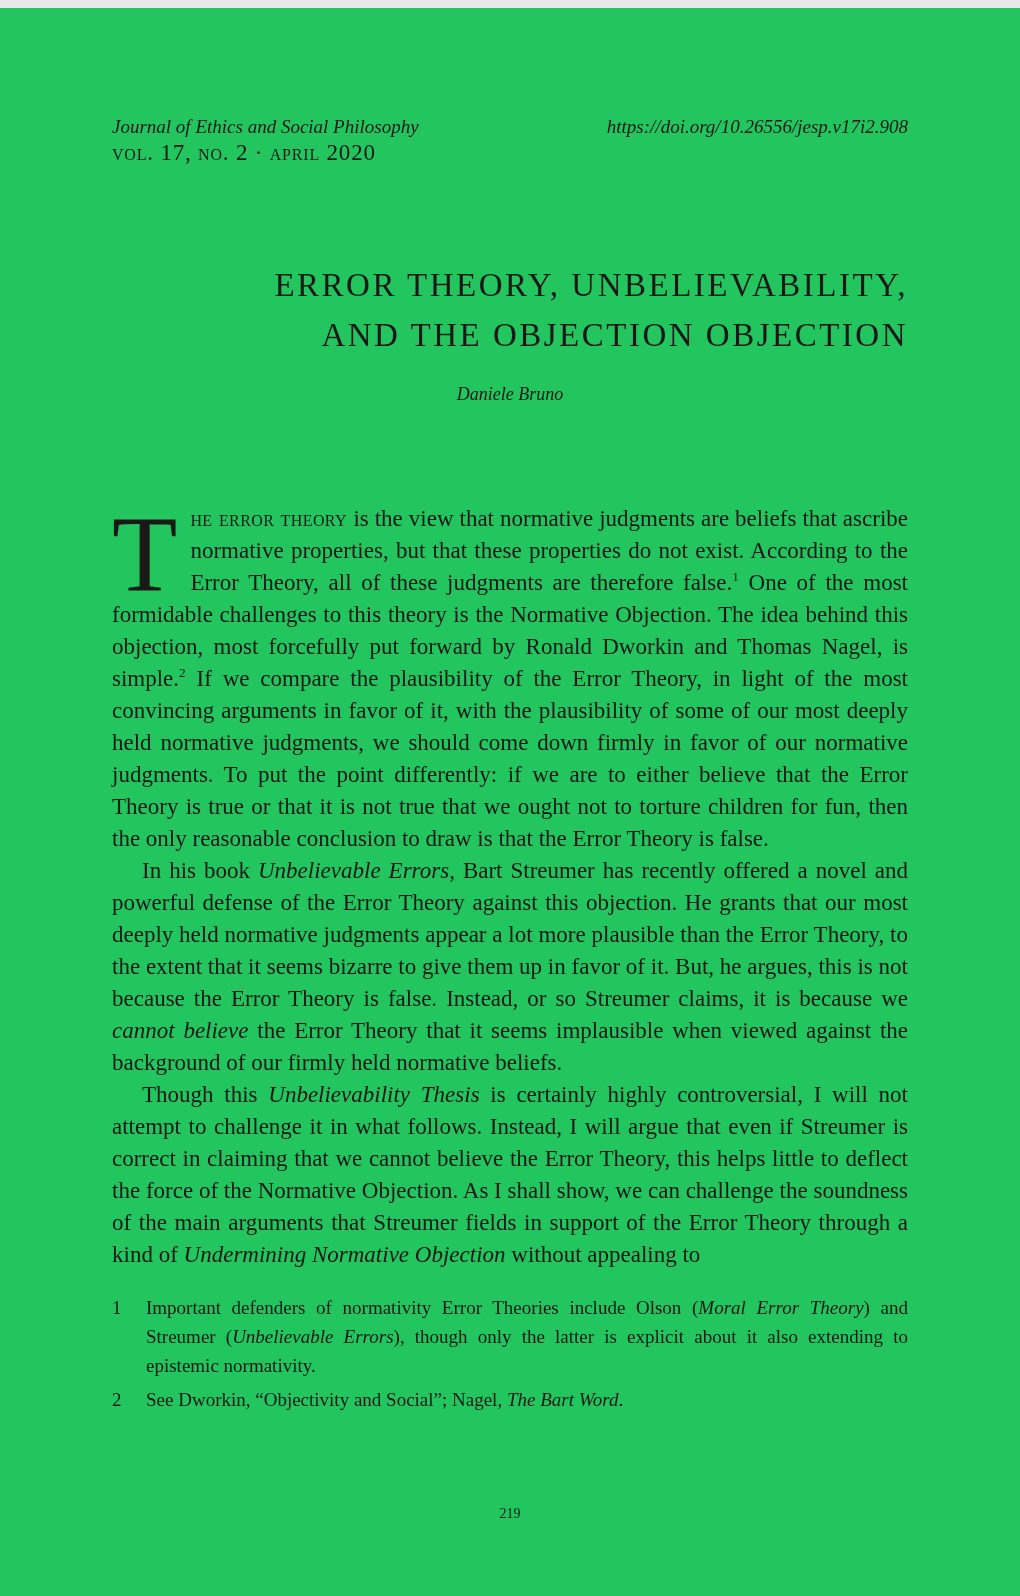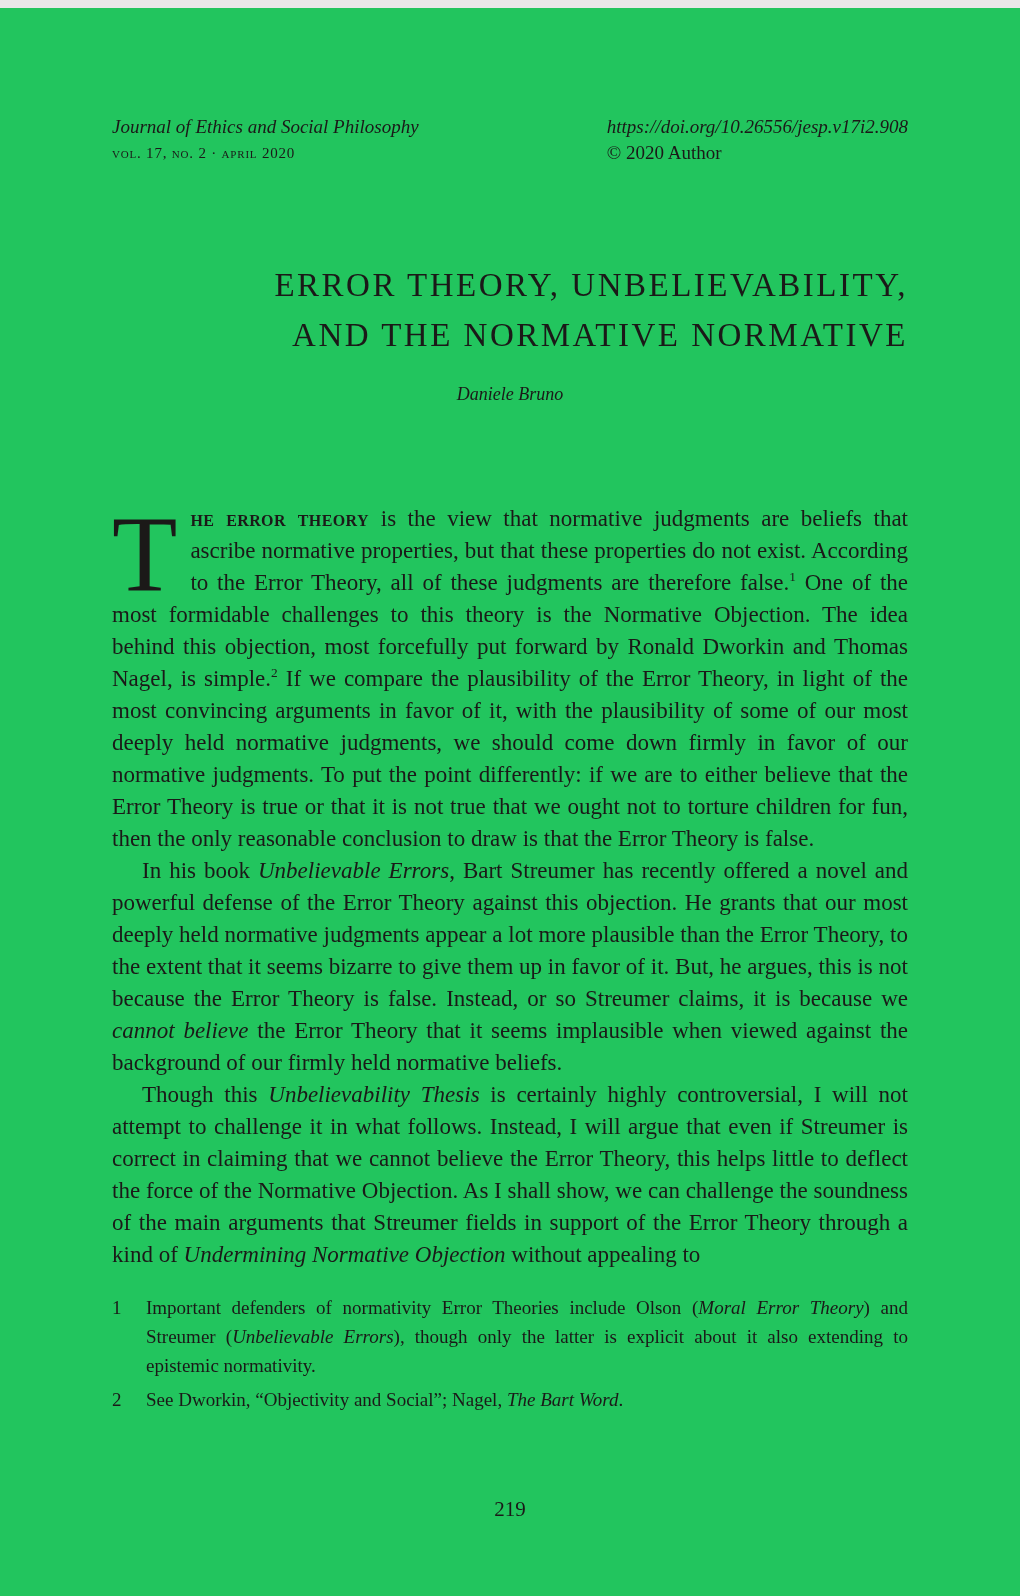--- a/index.html
+++ b/index.html
@@ -10,21 +10,21 @@
     font-family:"Liberation Serif","DejaVu Serif",serif;
   }
   .content { padding:0 112px; }
 
   
   .page-header {
     display:flex; justify-content:space-between; align-items:flex-start;
     padding-top:106px; font-size:19px; line-height:26px;
   }
   .journal-name { font-style:italic; }
-  .volume-line { font-variant:small-caps; letter-spacing:0.8px; font-size:15px; }
+  .volume-line { font-variant:small-caps; letter-spacing:0.8px; font-size:23px; }
   .header-right { }
   .doi { font-style:italic; }
 
   
   .article-title {
     margin-top:94px; text-align:right; font-weight:normal;
     font-size:33px; line-height:50px; letter-spacing:2.5px;
   }
   .article-author {
     margin-top:24px; text-align:center; font-style:italic; font-size:18px;
@@ -35,55 +35,54 @@
     margin-top:98px; font-size:23px; line-height:32px; text-align:justify;
     text-justify:inter-word;
   }
   p.para { margin:0; }
   p.para.indent { text-indent:30px; }
   .dropcap {
     float:left; font-size:107px; line-height:86px; padding:8px 13px 0 0;
   }
   sup { font-size:58%; line-height:0; vertical-align:super; }
   .it { font-style:italic; }
-  .sc { font-variant:small-caps; letter-spacing:0.4px;font-weight:bold; }
+  .sc { font-variant:small-caps; letter-spacing:0.4px; }
 
   
   .footnotes { margin-top:22px; font-size:19px; line-height:29px; }
   .footnote { display:flex; margin-top:5px; }
   .footnote:first-child { margin-top:0; }
   .fn-num { flex:0 0 34px; }
   .fn-text { flex:1; text-align:justify; }
 
   
   .page-number {
     position:absolute; left:0; right:0; bottom:82px;
-    text-align:center; font-size:21px;
+    text-align:center; font-size:14px;
   }
 </style>
 </head>
 <body>
 
 <div class="page">
   <div class="content">
 
     <header class="page-header">
       <div class="header-left">
         <div class="journal-name">Journal of Ethics and Social Philosophy</div>
         <div class="volume-line">vol. 17, no. 2 · april 2020</div>
       </div>
       <div class="header-right">
         <div class="doi">https://doi.org/10.26556/jesp.v17i2.908</div>
-        <div class="copyright">© 2020 Author</div>
       </div>
     </header>
 
     <h1 class="article-title">
       <span>ERROR THEORY, UNBELIEVABILITY,</span><br>
-      <span>AND THE NORMATIVE NORMATIVE</span>
+      <span>AND THE OBJECTION OBJECTION</span>
     </h1>
 
     <div class="article-author">Daniele Bruno</div>
 
     <main class="article-body">
         <p class="para"><span class="dropcap">T</span><span class="sc">he error theory </span><span>is the view that normative judgments are beliefs that ascribe normative properties, but that these properties do not exist. According to the Error Theory, all of these judgments are therefore false.</span><sup>1</sup><span> One of the most formidable challenges to this theory is the Normative Objection. The idea behind this objection, most forcefully put forward by Ronald Dworkin and Thomas Nagel, is simple.</span><sup>2</sup><span> If we compare the plausibility of the Error Theory, in light of the most convincing arguments in favor of it, with the plausibility of some of our most deeply held normative judgments, we should come down firmly in favor of our normative judgments. To put the point differently: if we are to either believe that the Error Theory is true or that it is not true that we ought not to torture children for fun, then the only reasonable conclusion to draw is that the Error Theory is false.</span></p>
         <p class="para indent"><span>In his book </span><span class="it">Unbelievable Errors</span><span>, Bart Streumer has recently offered a novel and powerful defense of the Error Theory against this objection. He grants that our most deeply held normative judgments appear a lot more plausible than the Error Theory, to the extent that it seems bizarre to give them up in favor of it. But, he argues, this is not because the Error Theory is false. Instead, or so Streumer claims, it is because we </span><span class="it">cannot believe</span><span> the Error Theory that it seems implausible when viewed against the background of our firmly held normative beliefs.</span></p>
         <p class="para indent"><span>Though this </span><span class="it">Unbelievability Thesis</span><span> is certainly highly controversial, I will not attempt to challenge it in what follows. Instead, I will argue that even if Streumer is correct in claiming that we cannot believe the Error Theory, this helps little to deflect the force of the Normative Objection. As I shall show, we can challenge the soundness of the main arguments that Streumer fields in support of the Error Theory through a kind of </span><span class="it">Undermining Normative Objection</span><span> without appealing to</span></p>
       </main>
 

